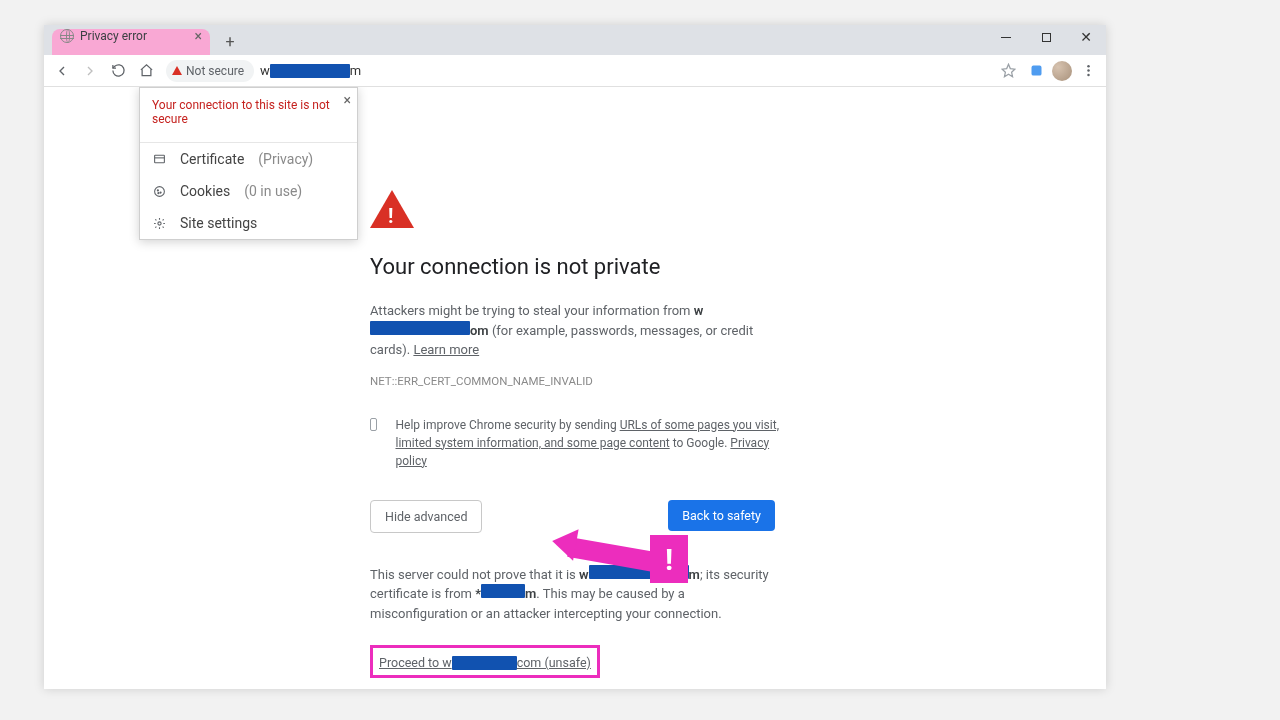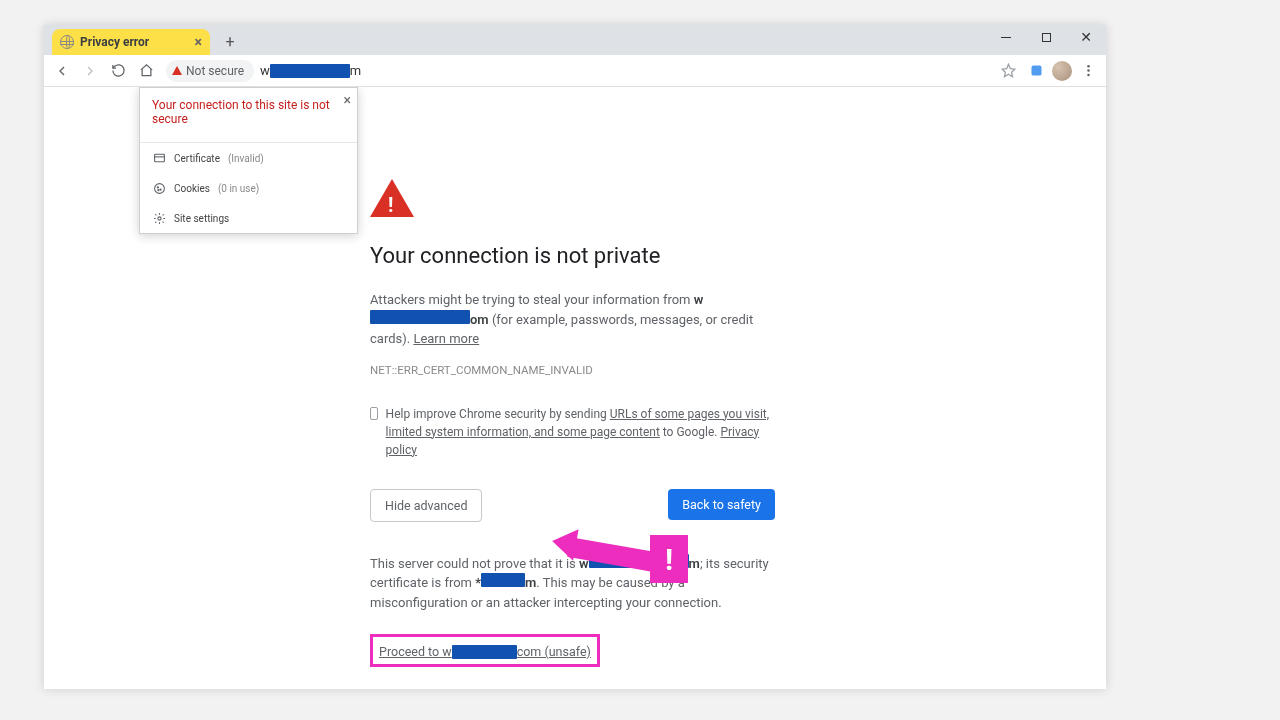--- a/index.html
+++ b/index.html
@@ -20,33 +20,31 @@
   }
   
   .titlebar {
     height: 30px;
     background: #dee1e6;
     display: flex;
     align-items: flex-end;
     position: relative;
   }
   .tab {
-    background: #fde047;
+    background: #f9a8d4;
     height: 26px;
     width: 158px;
     margin-left: 8px;
     border-radius: 8px 8px 0 0;
     display: flex;
-    align-items: center;
     padding: 0 8px;
     font-size: 12px;
     color: #3c4043;
     position: relative;
     gap: 6px;
-    font-weight: bold;
   }
   .tab .globe-icon {
     width: 14px; height: 14px;
     border: 1px solid #888; border-radius: 50%;
     position: relative;
     flex-shrink: 0;
   }
   .tab .globe-icon::before,
   .tab .globe-icon::after {
     content: ""; position: absolute; background: transparent;
@@ -178,36 +176,36 @@
     font-size: 12px;
     margin-bottom: 6px;
   }
   .si-body {
     color: #6b6b6b;
     line-height: 1.45;
   }
   .si-body a { color: #1a73e8; text-decoration: none; }
   .si-sep { border-top: 1px solid #e6e6e6; }
   .si-row {
-    display: flex; align-items: center; gap: 8px;
+    display: flex; align-items: center; gap: 14px;
     padding: 8px 12px;
-    font-size: 10px;
+    font-size: 14px;
     color: #444;
   }
   .si-row .muted { color: #8a8a8a; }
   .si-ico {
     width: 14px; height: 14px;
     display: inline-flex; align-items: center; justify-content: center;
     color: #5f6368;
   }
 
   
   .page {
     position: absolute;
-    left: 326px; top: 92px;
+    left: 326px; top: 103px;
     width: 420px;
     color: #3c4043;
   }
   .big-tri {
     width: 0; height: 0;
     border-left: 22px solid transparent;
     border-right: 22px solid transparent;
     border-bottom: 38px solid #d93025;
     position: relative;
     margin-bottom: 26px;
@@ -234,21 +232,21 @@
     margin-top: 16px;
   }
   .para b { color: #3c4043; font-weight: 600; }
   .para a { color: #5f6368; text-decoration: underline; }
   .err-code {
     font-size: 11.5px;
     color: #8a8a8a;
     margin-bottom: 28px;
   }
   .opt-row {
-    display: flex; gap: 8px;
+    display: flex; gap: 18px;
     font-size: 12px;
     color: #5f6368;
     line-height: 1.5;
     margin-bottom: 30px;
   }
   .opt-row input[type=checkbox] {
     width: 13px; height: 13px;
     margin-top: 2px;
     appearance: none;
     border: 1px solid #9aa0a6;
@@ -417,21 +415,21 @@
       </div>
       <div class="si-sep"></div>
       <div class="si-row">
         <span class="si-ico">
           <svg width="13" height="13" viewBox="0 0 24 24" fill="none" stroke="currentColor" stroke-width="2">
               <rect x="3" y="4" width="18" height="14" rx="1"></rect>
               <path d="M3 9h18"></path>
             </svg>
         </span>
         <span>Certificate</span>
-        <span class="muted">(Invalid)</span>
+        <span class="muted">(Privacy)</span>
       </div>
       <div class="si-row">
         <span class="si-ico">
           <svg width="13" height="13" viewBox="0 0 24 24" fill="none" stroke="currentColor" stroke-width="2">
               <circle cx="12" cy="12" r="9"></circle>
               <circle cx="9" cy="10" r="1" fill="currentColor"></circle>
               <circle cx="14" cy="14" r="1" fill="currentColor"></circle>
               <circle cx="10" cy="15" r="1" fill="currentColor"></circle>
             </svg>
         </span>

